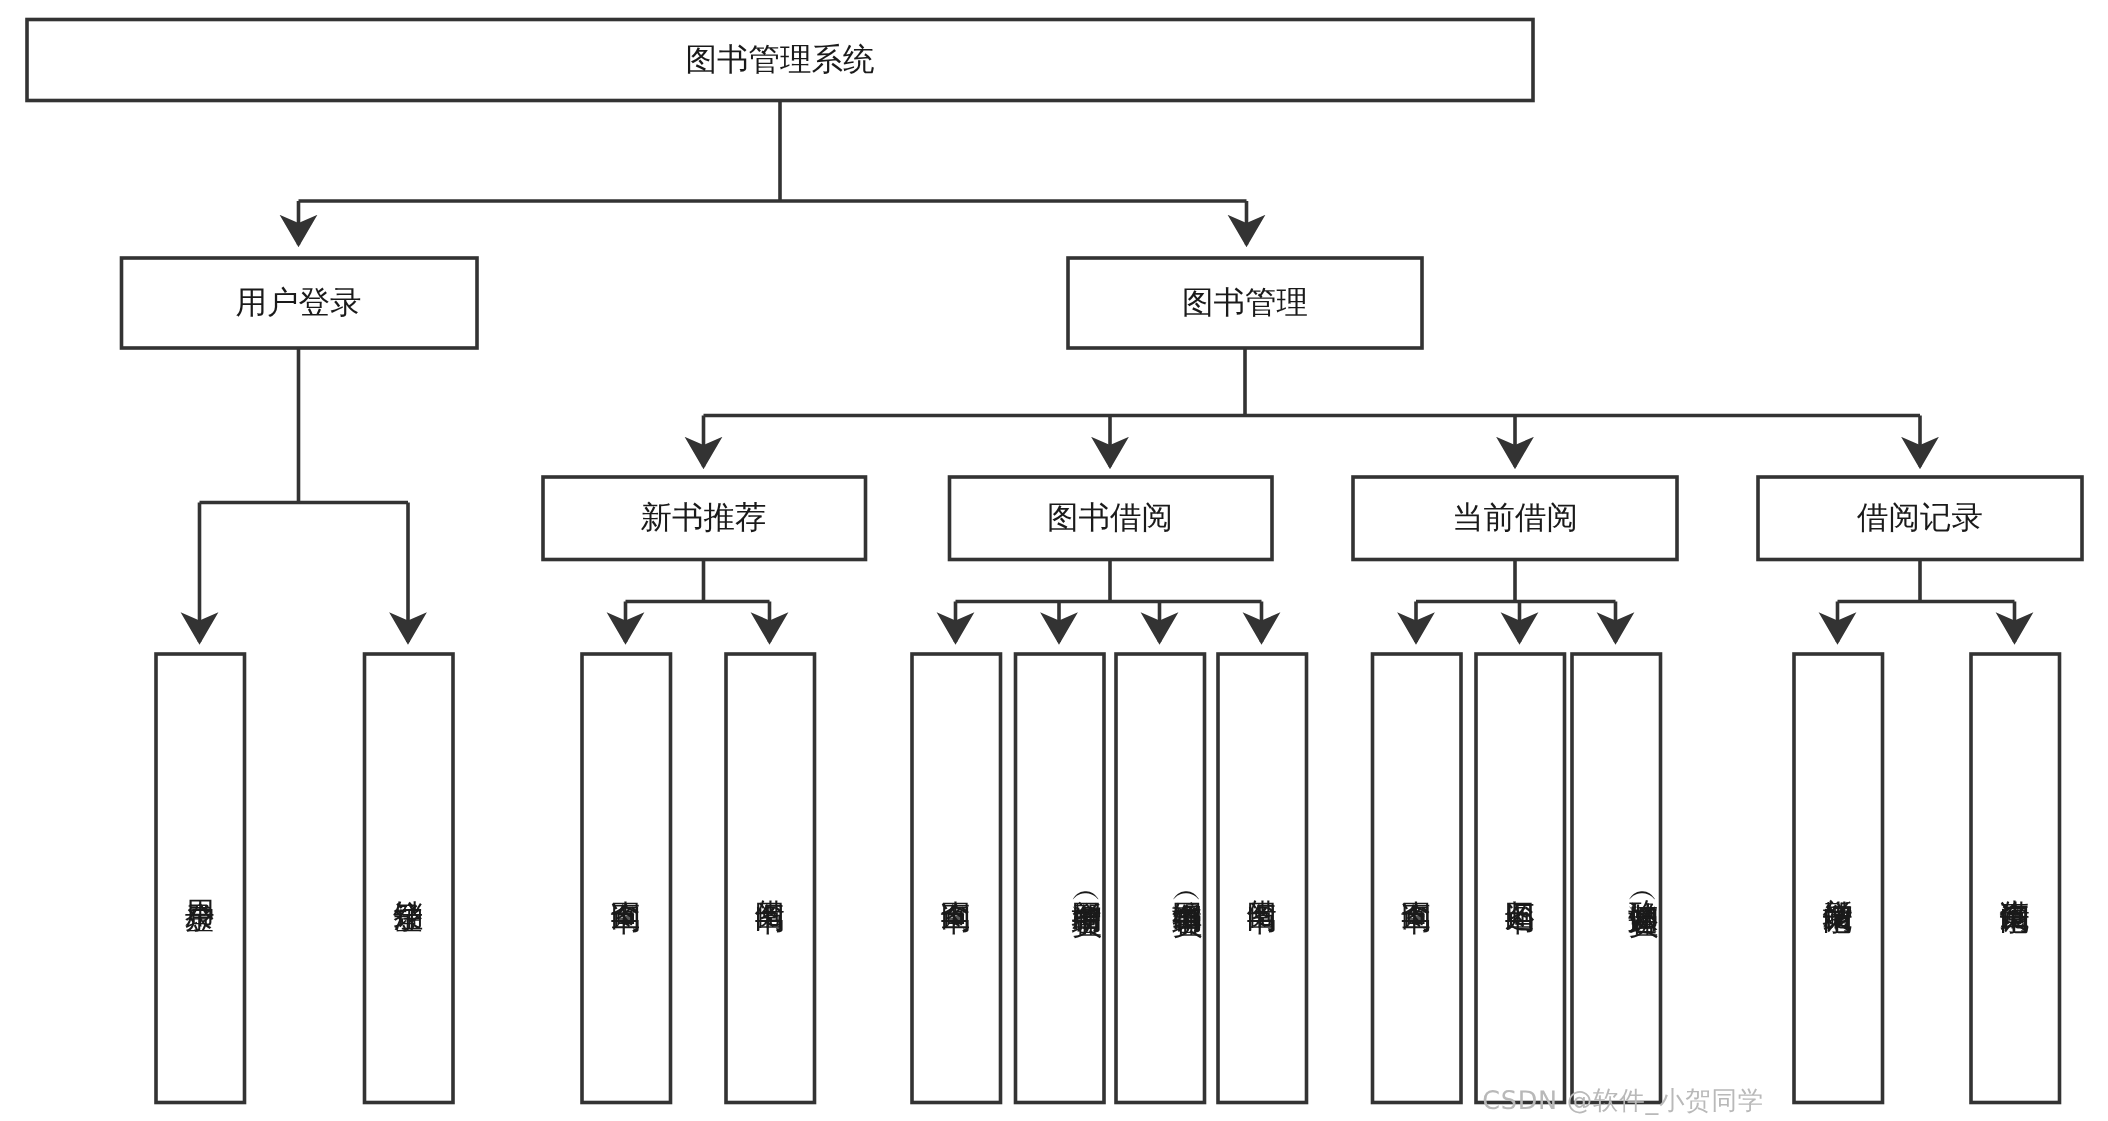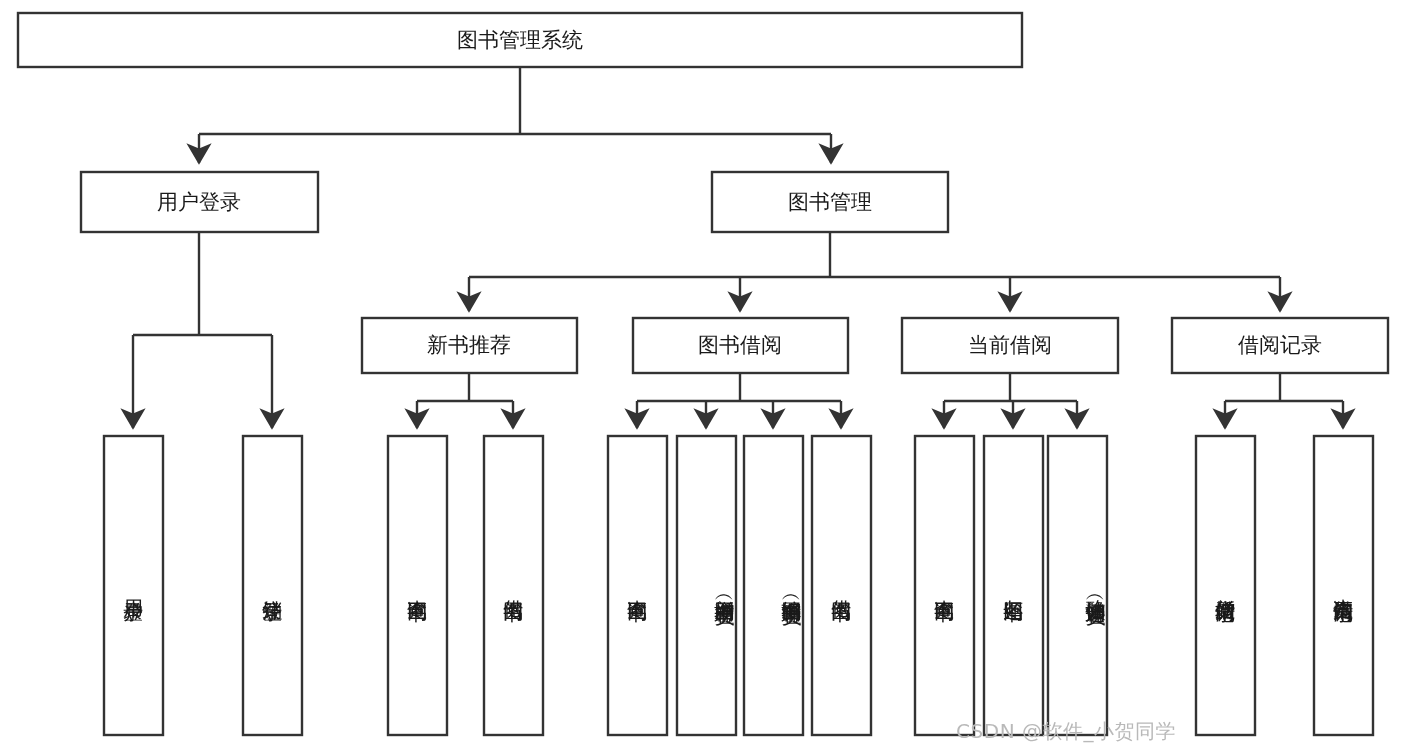--- a/index.html
+++ b/index.html
@@ -61,21 +61,21 @@
     pointer-events: none;
   }
   .vlabel.center {
     align-items: center;
   }
   #watermark {
     position: absolute;
     right: 8px;
     bottom: 2px;
     font-family: "DejaVu Sans", "Liberation Sans", sans-serif;
-    font-size: 20px;
+    font-size: 17px;
     color: #b9b9b9;
     letter-spacing: 0.5px;
     white-space: nowrap;
   }
 </style>
 </head>
 <body>
 
 <div id="diagram-root">
 

